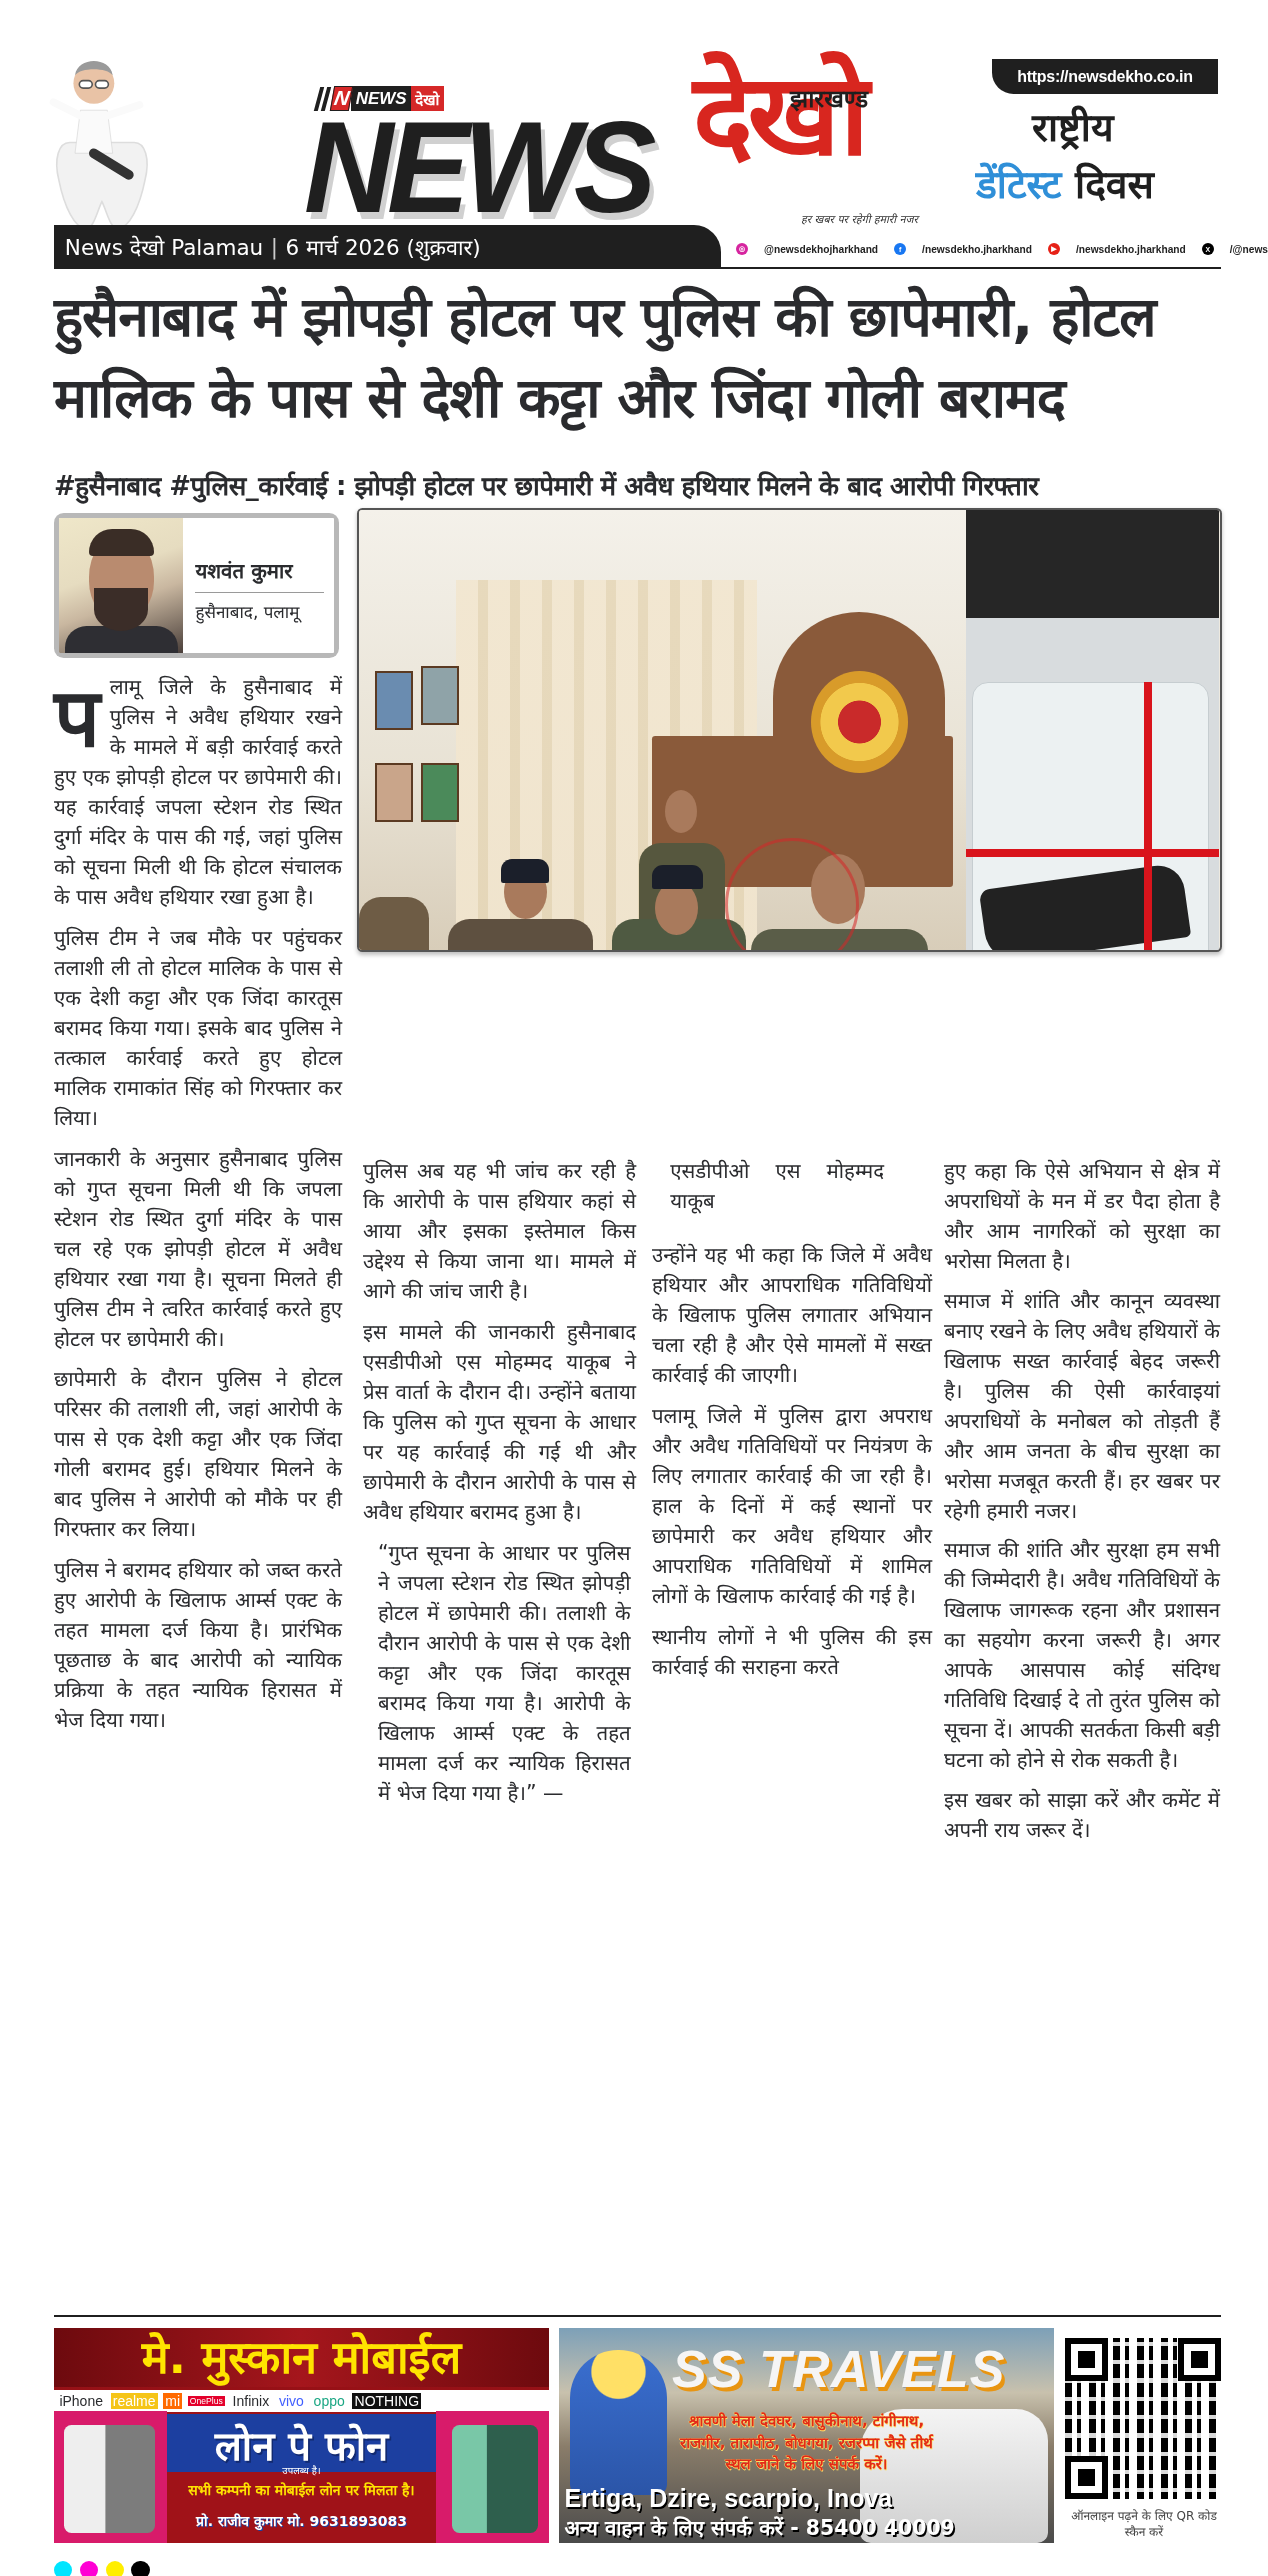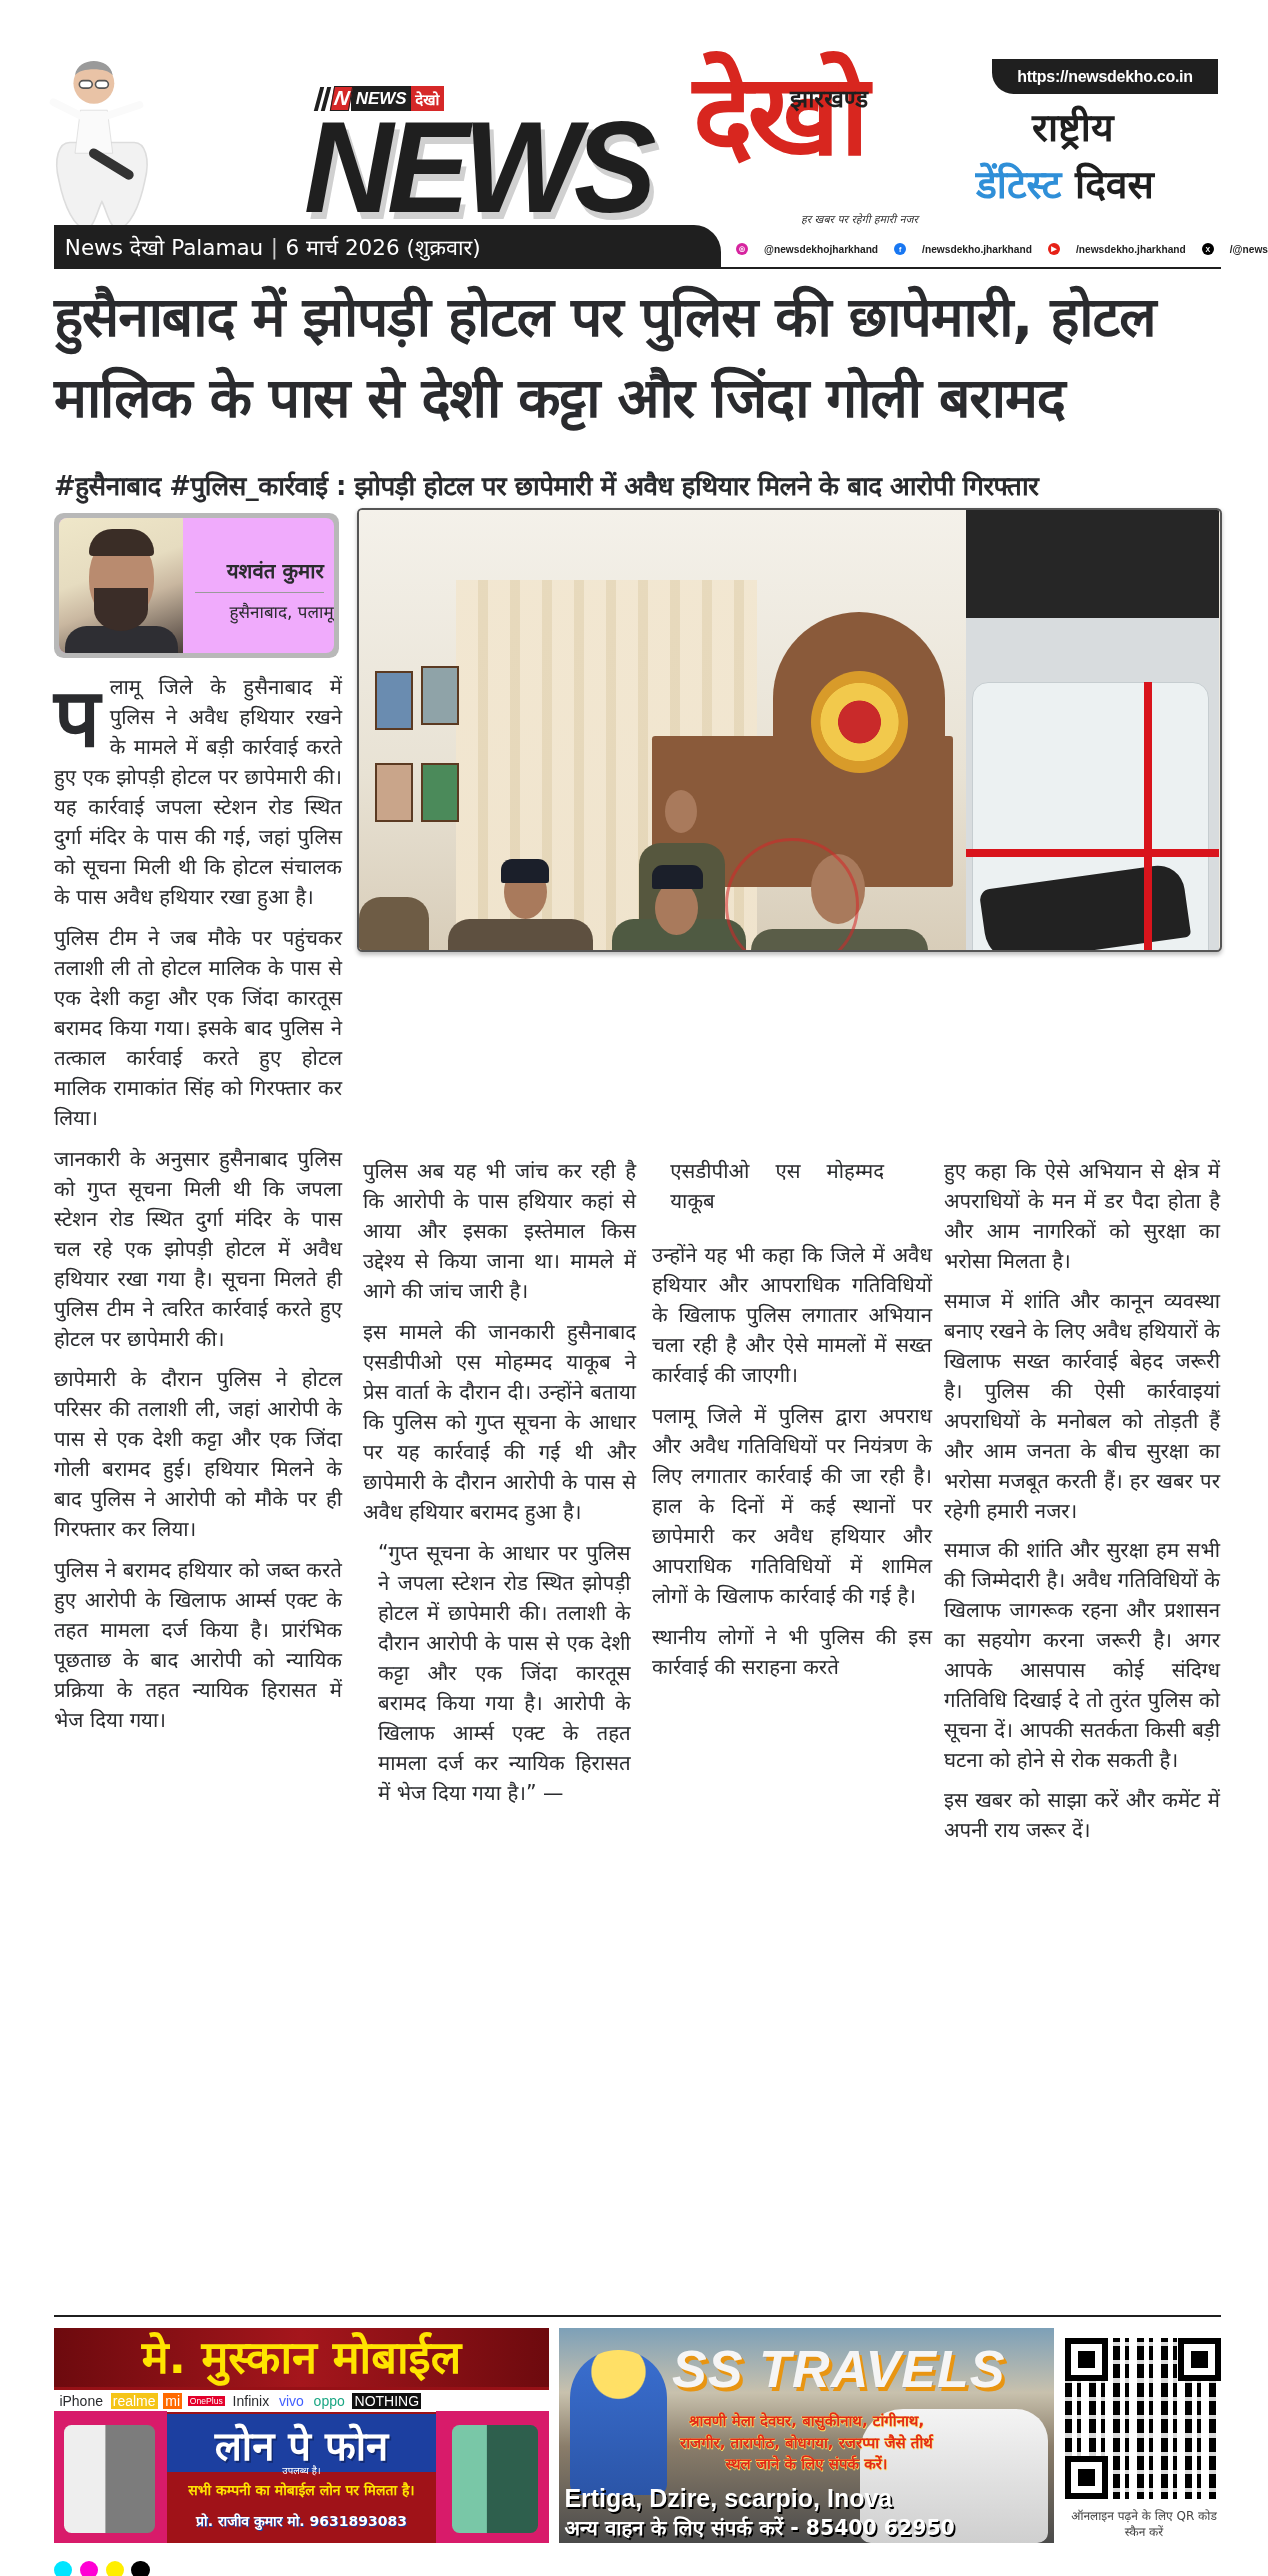--- a/index.html
+++ b/index.html
@@ -28,21 +28,21 @@
   .social { left: 736px; top: 243px; display: flex; align-items: center; gap: 16px; font-family: "Liberation Sans", sans-serif; font-size: 10.2px; font-weight: bold; color: #222; }
   .social .si { width: 12px; height: 12px; border-radius: 50%; display: inline-flex; align-items: center; justify-content: center; color: #fff; font-size: 7px; font-weight: bold; }
   .header-rule { left: 54px; top: 267px; width: 1167px; height: 1.6px; background: #1f1f1f; }
 
   
   .headline { left: 54px; top: 277px; width: 1172px; font-size: 55px; line-height: 81px; font-weight: bold; color: #2a2b2e; letter-spacing: -1.1px; }
   .subhead { left: 54px; top: 467px; width: 1172px; font-size: 26px; font-weight: bold; color: #2a2b2e; letter-spacing: -0.5px; }
 
   
   .author-card { left: 54px; top: 513px; width: 285px; height: 145px; background: #b8b8b8; border-radius: 9.7px; padding: 5.4px; }
-  .author-inner { width: 100%; height: 100%; background: #f0abfc; border-radius: 8px; display: flex; overflow: hidden; text-align: right; }
+  .author-inner { width: 100%; height: 100%; background: #ffffff; border-radius: 1px; display: flex; overflow: hidden; }
   .author-photo { width: 124px; height: 100%; background: linear-gradient(160deg, #efe7c9 0%, #e6dcc0 40%, #c9b7a0 60%, #4a3f3a 100%); position: relative; }
   .author-photo .face { position: absolute; left: 30px; top: 16px; width: 65px; height: 86px; background: #b98b6f; border-radius: 50% 50% 45% 45%; }
   .author-photo .beard { position: absolute; left: 35px; top: 70px; width: 54px; height: 43px; background: #3b2d28; border-radius: 0 0 50% 50%; }
   .author-photo .hair { position: absolute; left: 30px; top: 10.8px; width: 65px; height: 27px; background: #3a2d26; border-radius: 32px 32px 5.4px 5.4px; }
   .author-photo .body { position: absolute; left: 5.4px; top: 108px; width: 113px; height: 32px; background: #2e2e33; border-radius: 21.5px 21.5px 0 0; }
   .author-text { flex: 1; padding: 38px 0 0 12px; }
   .author-name { font-size: 20.4px; font-weight: bold; color: #2a2b2e; padding-bottom: 7.5px; border-bottom: 1.6px solid #9a9a9a; margin-right: 9.7px; }
   .author-loc { font-size: 17px; color: #2a2b2e; margin-top: 7.5px; }
 
   
@@ -275,21 +275,21 @@
   <div class="line">सभी कम्पनी का मोबाईल लोन पर मिलता है।</div>
   <div class="prop">प्रो. राजीव कुमार   मो. 9631893083</div>
 </div>
 
 <div class="abs ad2">
   <div class="deity"></div>
   <div class="car"></div>
   <div class="title">SS TRAVELS</div>
   <div class="tirth">श्रावणी मेला देवघर, बासुकीनाथ, टांगीनाथ, राजगीर, तारापीठ, बोधगया, रजरप्पा जैसे तीर्थ स्थल जाने के लिए संपर्क करें।</div>
   <div class="models">Ertiga, Dzire, scarpio, Inova</div>
-  <div class="contact">अन्य वाहन के लिए संपर्क करें - 85400 62950</div>
+  <div class="contact">अन्य वाहन के लिए संपर्क करें - 85400 40009</div>
 </div>
 
 <div class="abs qr">
   <div class="mask"></div>
   <div class="eye" style="left:0;top:0;"></div>
   <div class="eye" style="right:0;top:0;"></div>
   <div class="eye" style="left:0;bottom:0;"></div>
 </div>
 <div class="abs qr-caption">ऑनलाइन पढ़ने के लिए QR कोड स्कैन करें</div>
 

